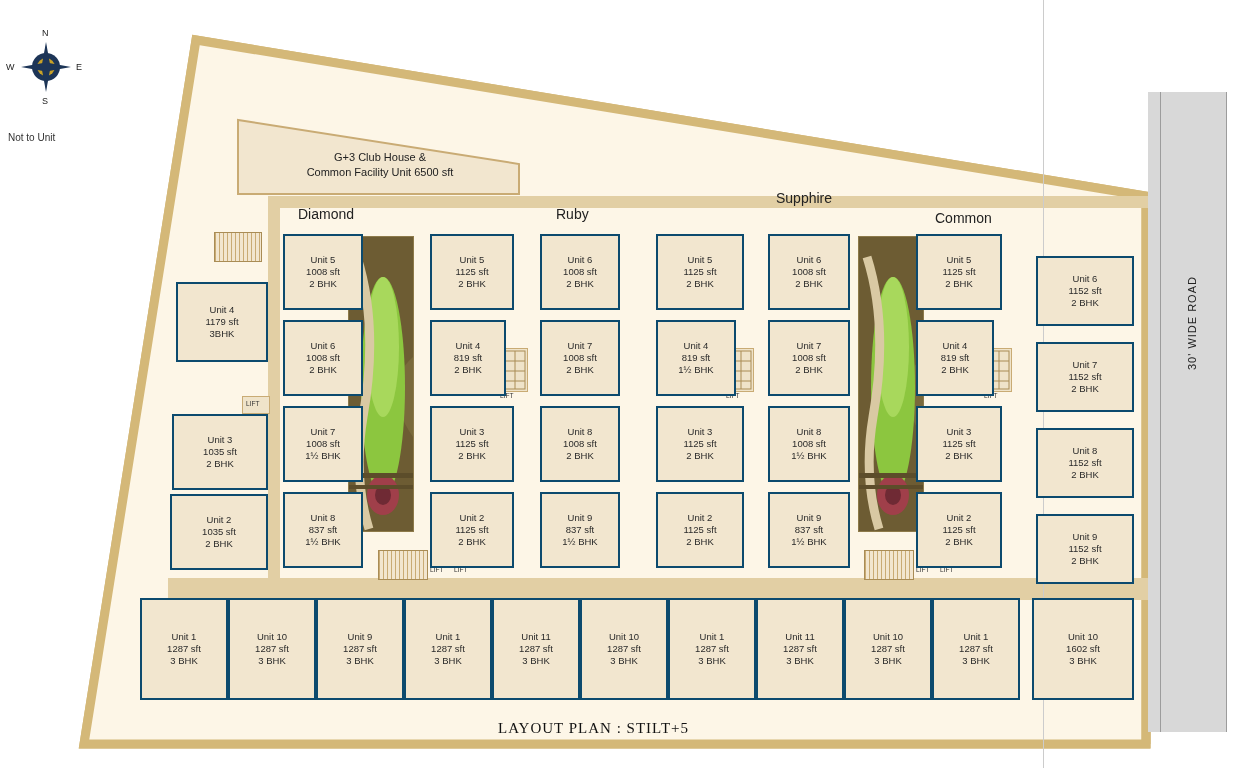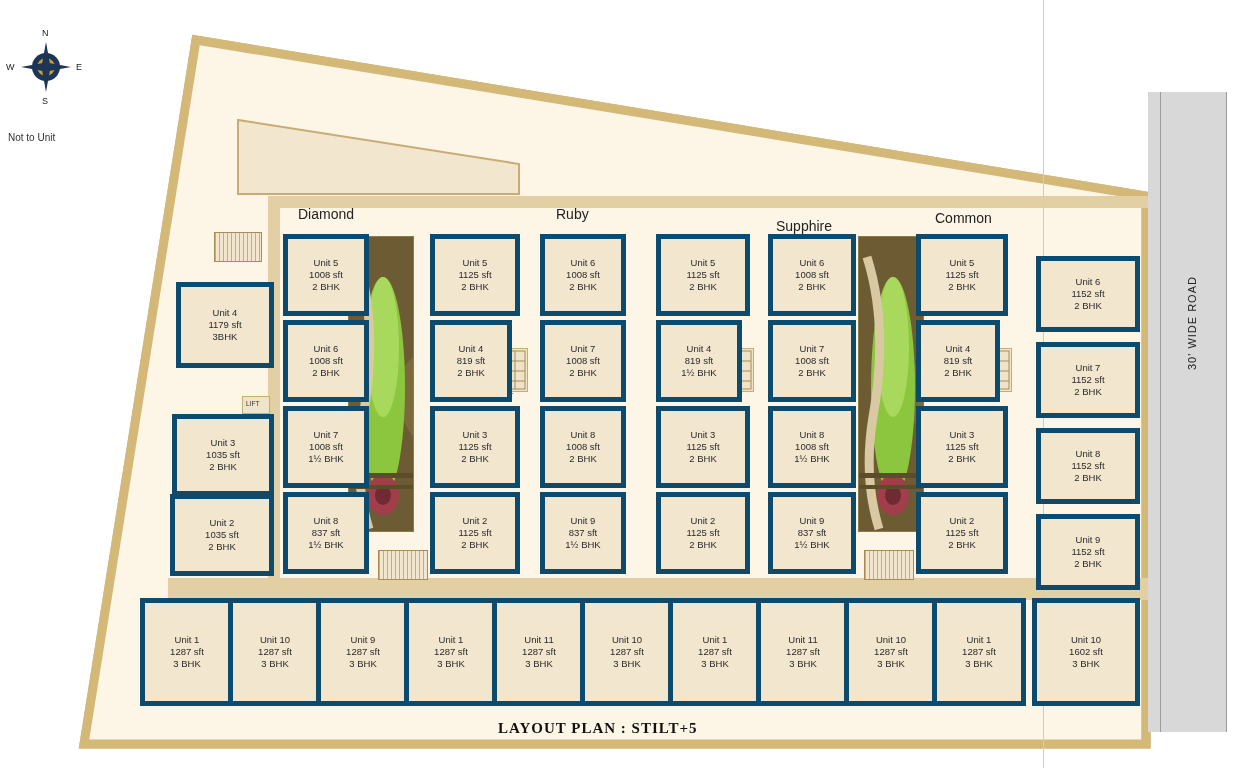--- a/index.html
+++ b/index.html
@@ -16,21 +16,21 @@
 
   
   .title{position:absolute;left:676px;top:26px;font-family:"Liberation Serif",serif;font-size:34px;letter-spacing:2px;color:#1d3557;}
 
   
   .roadband{position:absolute;left:1148px;top:92px;width:78px;height:640px;background:#d8d8d8;}
   .roadlabel{position:absolute;left:1186px;top:370px;font-size:11px;color:#222;letter-spacing:1px;
              transform:rotate(-90deg);transform-origin:left top;white-space:nowrap;}
 
   
-  .unit{position:absolute;background:#f2e6cf;border:5px solid #0c4a6e;
+  .unit{position:absolute;background:#f2e6cf;border:2px solid #0c4a6e;
         display:flex;flex-direction:column;align-items:center;justify-content:center;
         font-size:9.5px;color:#2a2a2a;line-height:12px;text-align:center;}
   .unit .l{display:block;white-space:nowrap;}
 
   
   .blockname{position:absolute;font-size:14px;color:#222;}
 
   
   .lift{position:absolute;background:#efe3c9;border:1px solid #c9ab74;font-size:6px;color:#333;
         display:flex;align-items:center;justify-content:center;}
@@ -38,21 +38,21 @@
 
   
   .stair{position:absolute;background:repeating-linear-gradient(90deg,#c9ab74 0 1px,#f2e6cf 1px 4px);
          border:1px solid #a98c55;}
 
   
   .land{position:absolute;border:1px solid #8d7a4a;overflow:hidden;background:#6b5b34;}
 
   
   .caption{position:absolute;left:498px;top:720px;font-size:15px;color:#111;letter-spacing:1px;
-           font-family:"Liberation Serif",serif;font-weight:bold;}
+           font-family:"Liberation Serif",serif;font-weight:normal;}
 
   .vline{position:absolute;background:#cccccc;width:1px;}
 </style>
 </head>
 <body>
 
 <div id="stage">
 
   <svg class="site-shape" viewBox="0 0 1245 768">
 
@@ -86,24 +86,28 @@
 
   <div class="roadband"></div>
   <div class="vline" style="left:1160px;top:92px;height:640px;background:#9c9c9c;"></div>
   <div class="vline" style="left:1226px;top:92px;height:640px;background:#9c9c9c;"></div>
   <div class="vline" style="left:1043px;top:0px;height:768px;"></div>
   <div class="roadlabel">30' WIDE ROAD</div>
 
   <svg style="position:absolute;left:236px;top:118px;" width="285" height="78">
     <polygon points="2,76 2,2 283,46 283,76" fill="#f2e6cf" stroke="#c9ab74" stroke-width="2"></polygon>
   </svg>
+  <div style="position:absolute;left:250px;top:150px;width:260px;text-align:center;font-size:11px;color:#222;line-height:15px;">
+    <span>G+3  Club House &amp;</span><br>
+    <span>Common Facility Unit  6500 sft</span>
+  </div>
 
   <div class="blockname" style="left:298px;top:206px;">Diamond</div>
   <div class="blockname" style="left:556px;top:206px;">Ruby</div>
-  <div class="blockname" style="left:776px;top:218px;">Supphire</div>
+  <div class="blockname" style="left:776px;top:190px;">Supphire</div>
   <div class="blockname" style="left:935px;top:210px;">Common</div>
 
   <div class="land" style="left:348px;top:236px;width:64px;height:294px;">
     <svg width="64" height="294" viewBox="0 0 64 294" preserveAspectRatio="none">
       <rect width="64" height="294" fill="#7a6a3c"></rect>
       <path d="M0,0 H64 V120 Q30,150 64,200 V294 H0 Z" fill="#6d5c33"></path>
       <ellipse cx="34" cy="150" rx="22" ry="110" fill="#8cc63f"></ellipse>
       <ellipse cx="34" cy="110" rx="16" ry="70" fill="#a8d85c"></ellipse>
       <path d="M8,20 Q30,90 14,180 Q4,240 20,292" stroke="#d9c9a3" stroke-width="9" fill="none"></path>
       <ellipse cx="34" cy="258" rx="16" ry="20" fill="#a03f4a"></ellipse>

